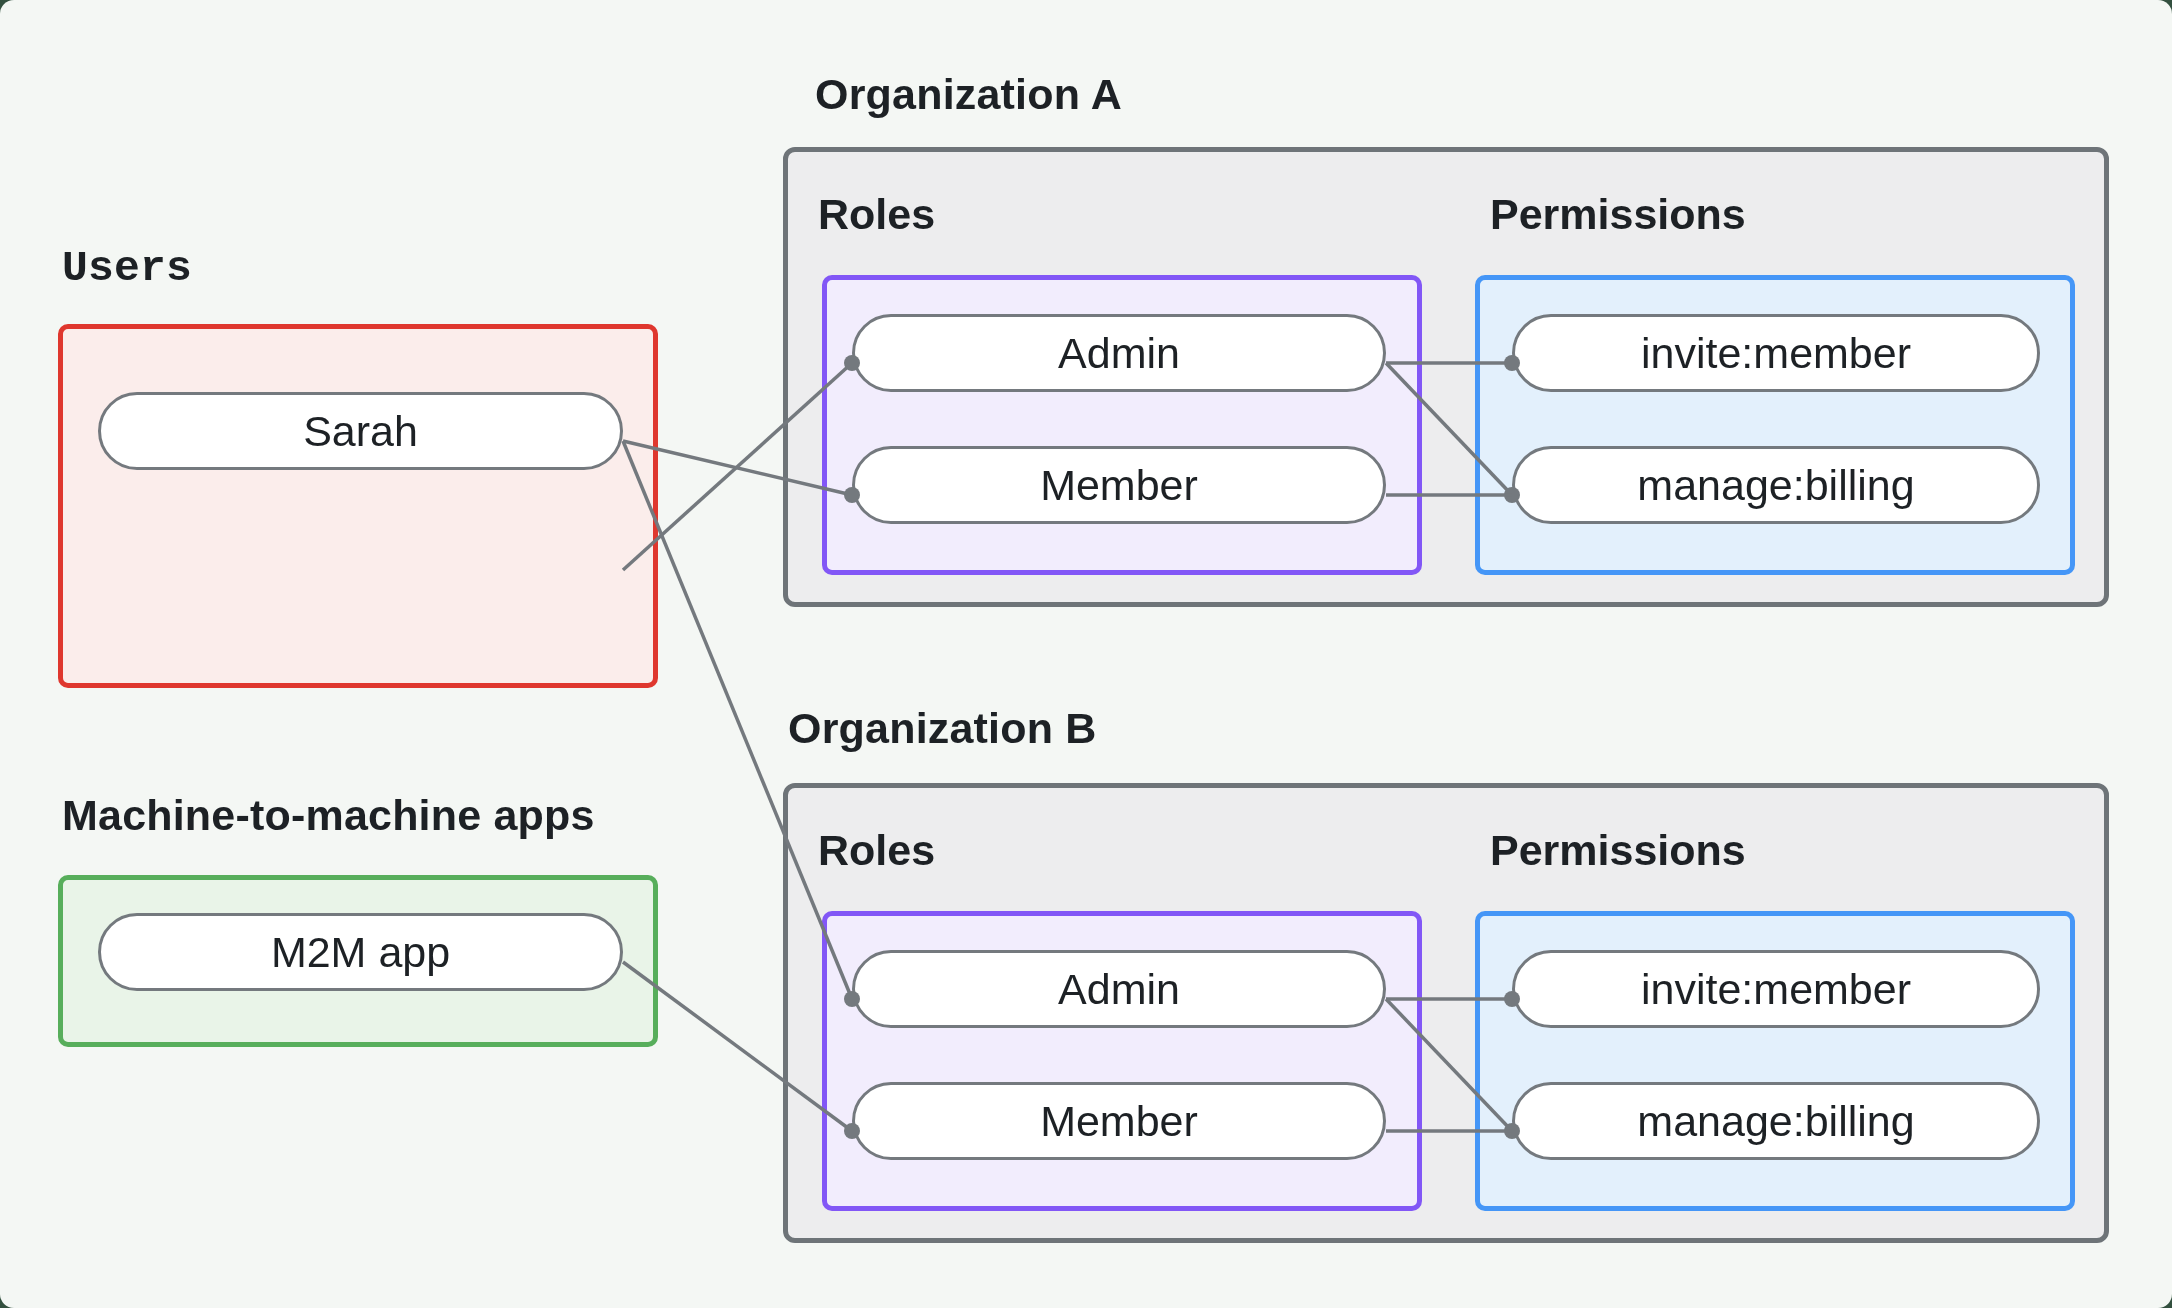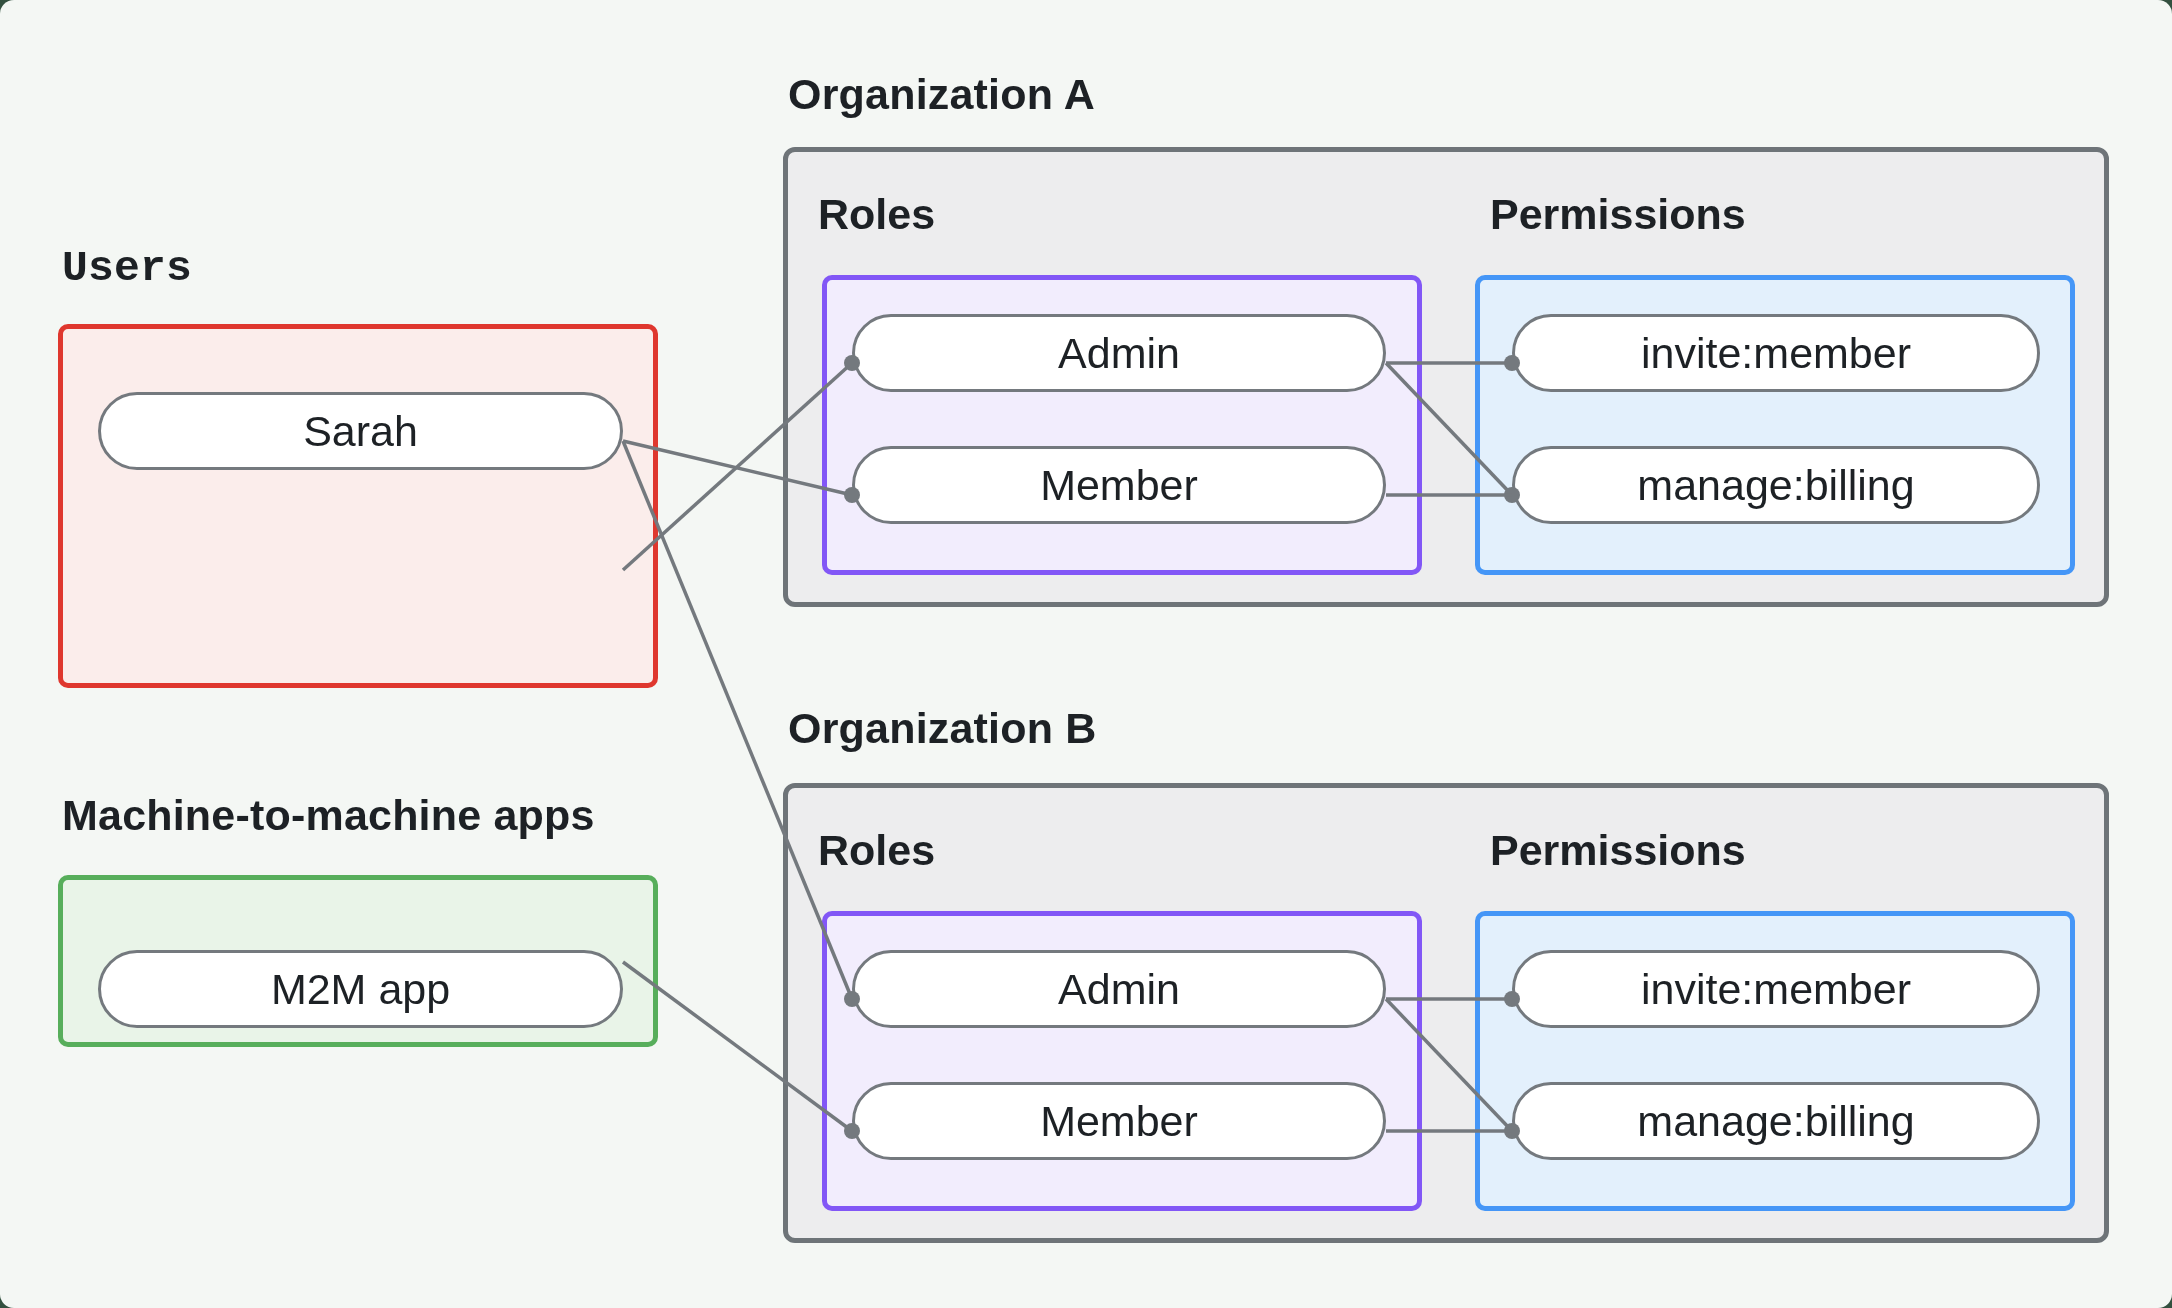--- a/index.html
+++ b/index.html
@@ -64,23 +64,23 @@
     white-space:nowrap;
     z-index:3;
   }
   
   #users-title{left:62px;top:244px;font-family:Liberation Mono, monospace;}
   #users-box{left:58px;top:324px;width:600px;height:364px;}
   #pill-sarah{left:98px;top:392px;width:525px;}
   #pill-john{left:98px;top:521px;width:525px;}
   #m2m-title{left:62px;top:791px;}
   #m2m-box{left:58px;top:875px;width:600px;height:172px;}
-  #pill-m2m{left:98px;top:913px;width:525px;margin-top:37px;}
+  #pill-m2m{left:98px;top:913px;width:525px;}
   
-  #orgA-title{left:788px;top:70px;}
+  #orgA-title{left:815px;top:70px;}
   #orgA-box{left:783px;top:147px;width:1326px;height:460px;}
   #orgA-roles-title{left:818px;top:190px;}
   #orgA-permissions-title{left:1490px;top:190px;}
   #orgA-roles-box{left:822px;top:275px;width:600px;height:300px;}
   #orgA-permissions-box{left:1475px;top:275px;width:600px;height:300px;}
   #pill-orgA-admin{left:852px;top:314px;width:534px;}
   #pill-orgA-member{left:852px;top:446px;width:534px;}
   #pill-orgA-invite{left:1512px;top:314px;width:528px;}
   #pill-orgA-manage{left:1512px;top:446px;width:528px;}
   

